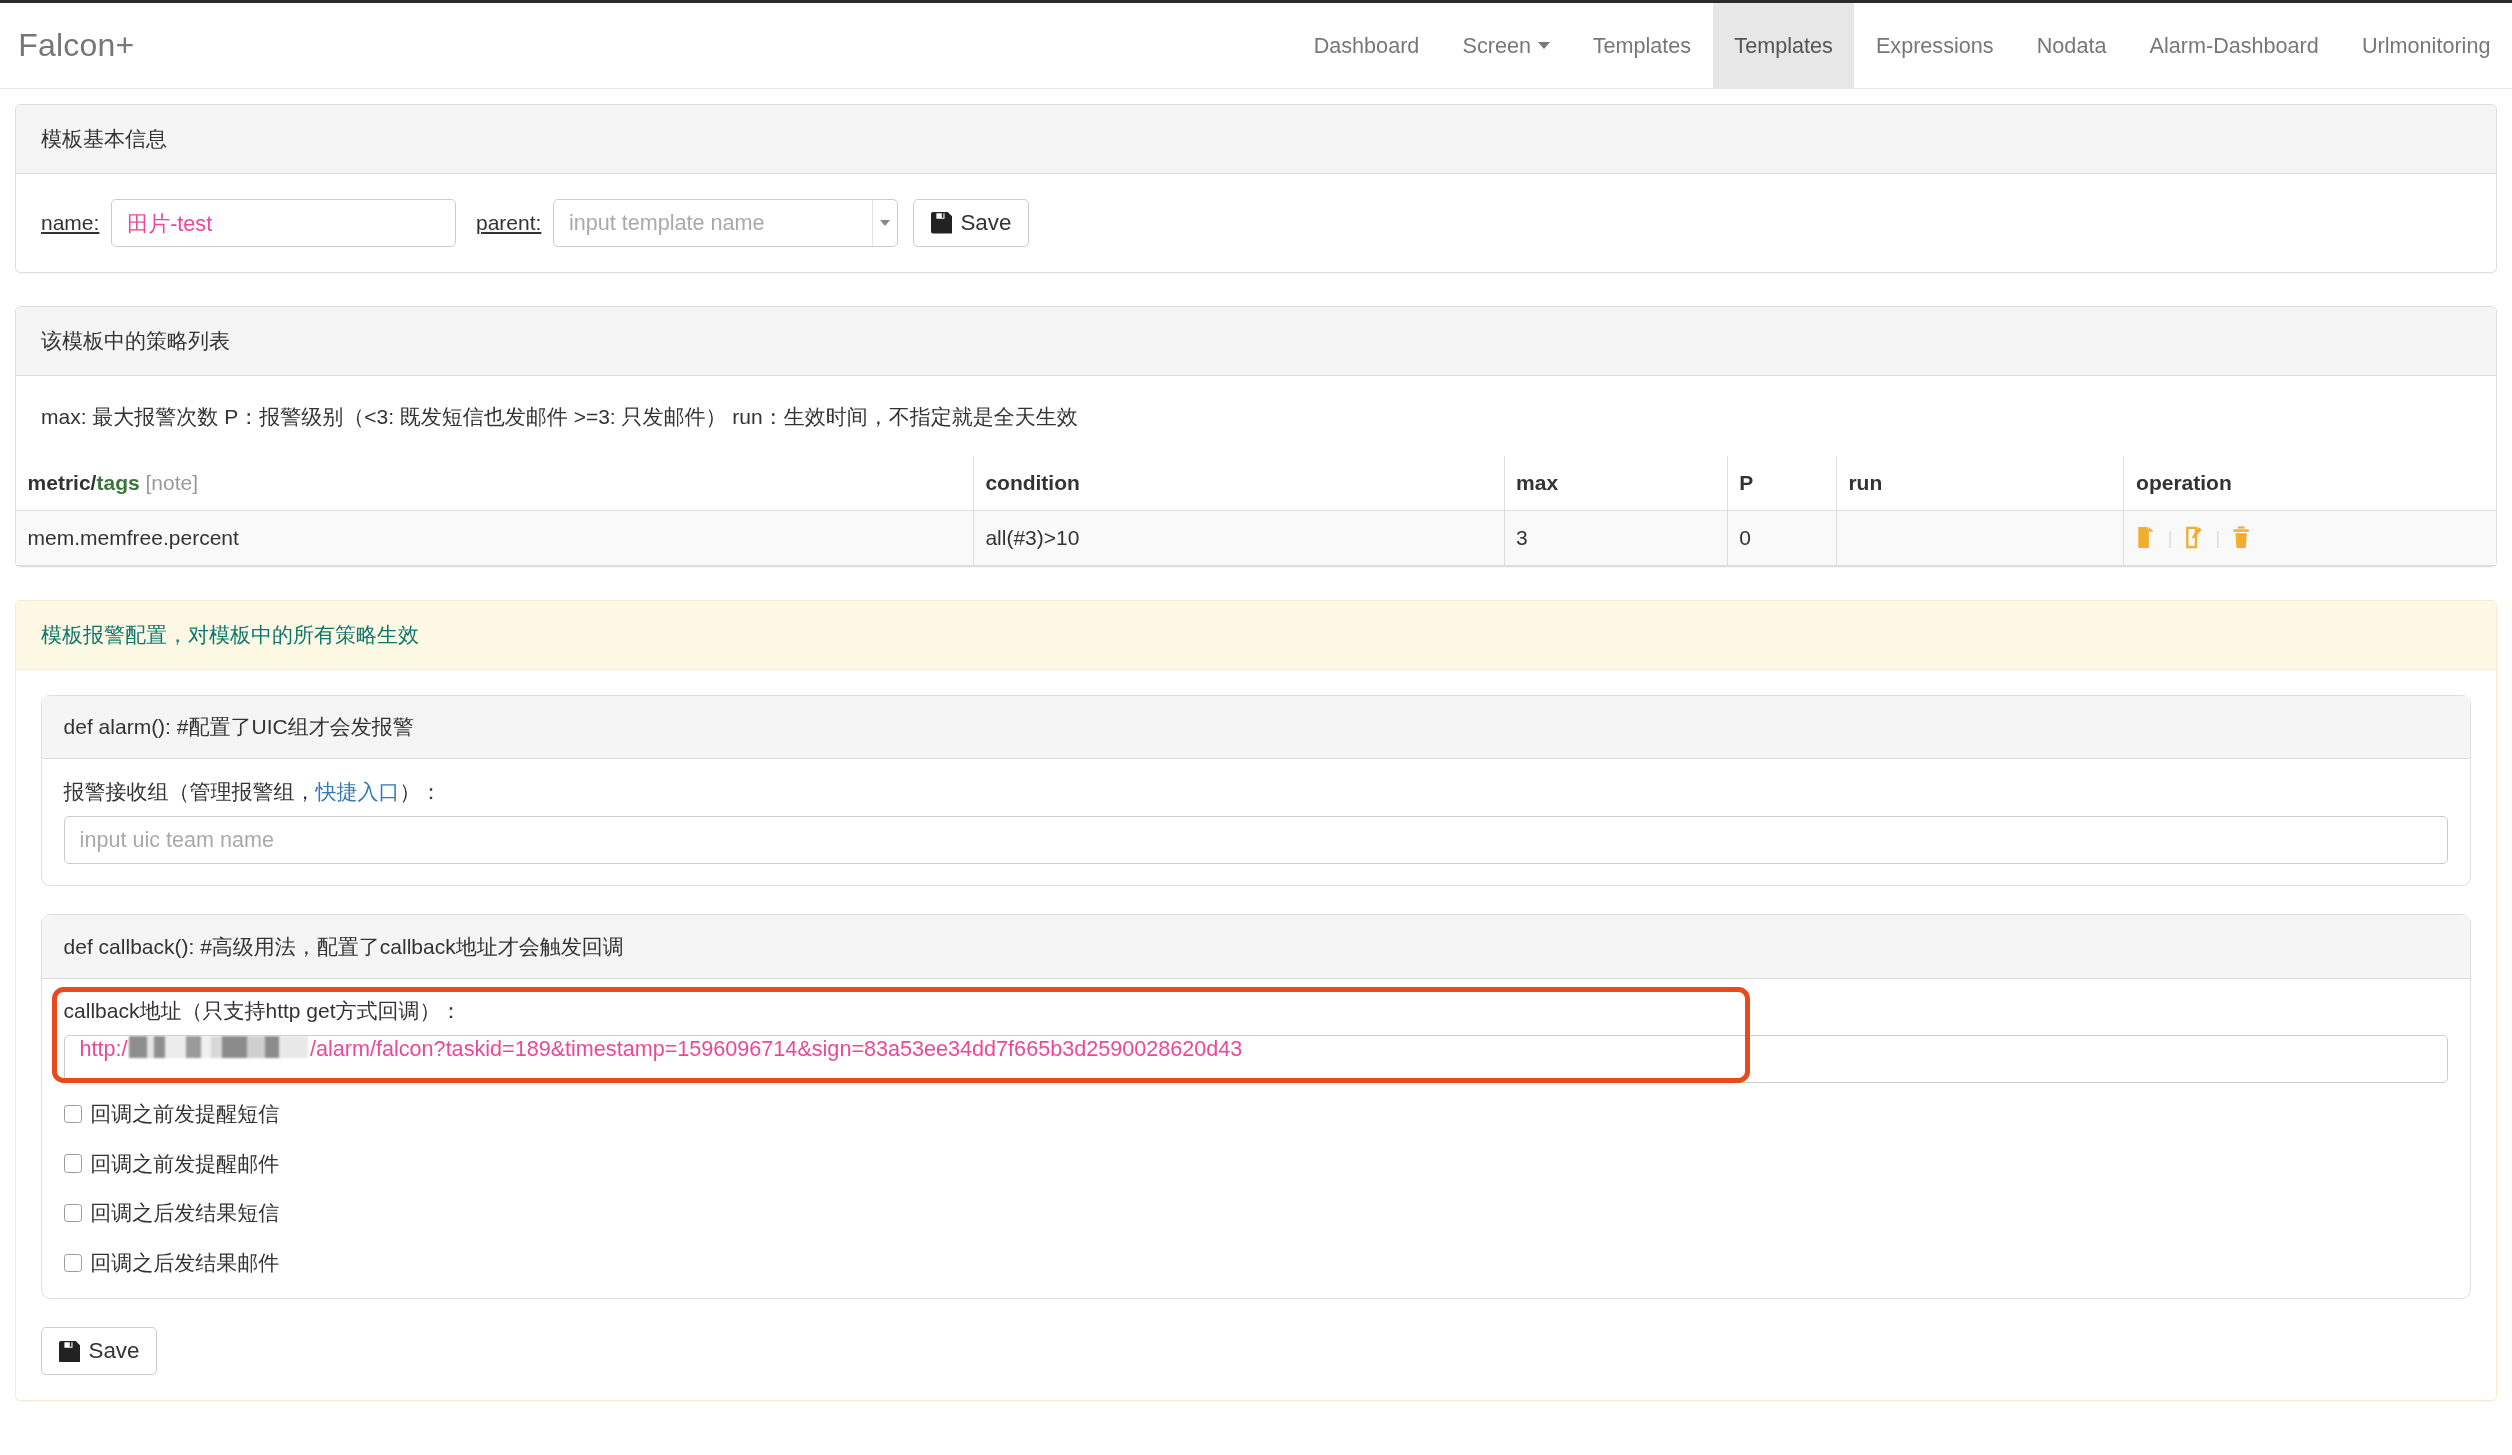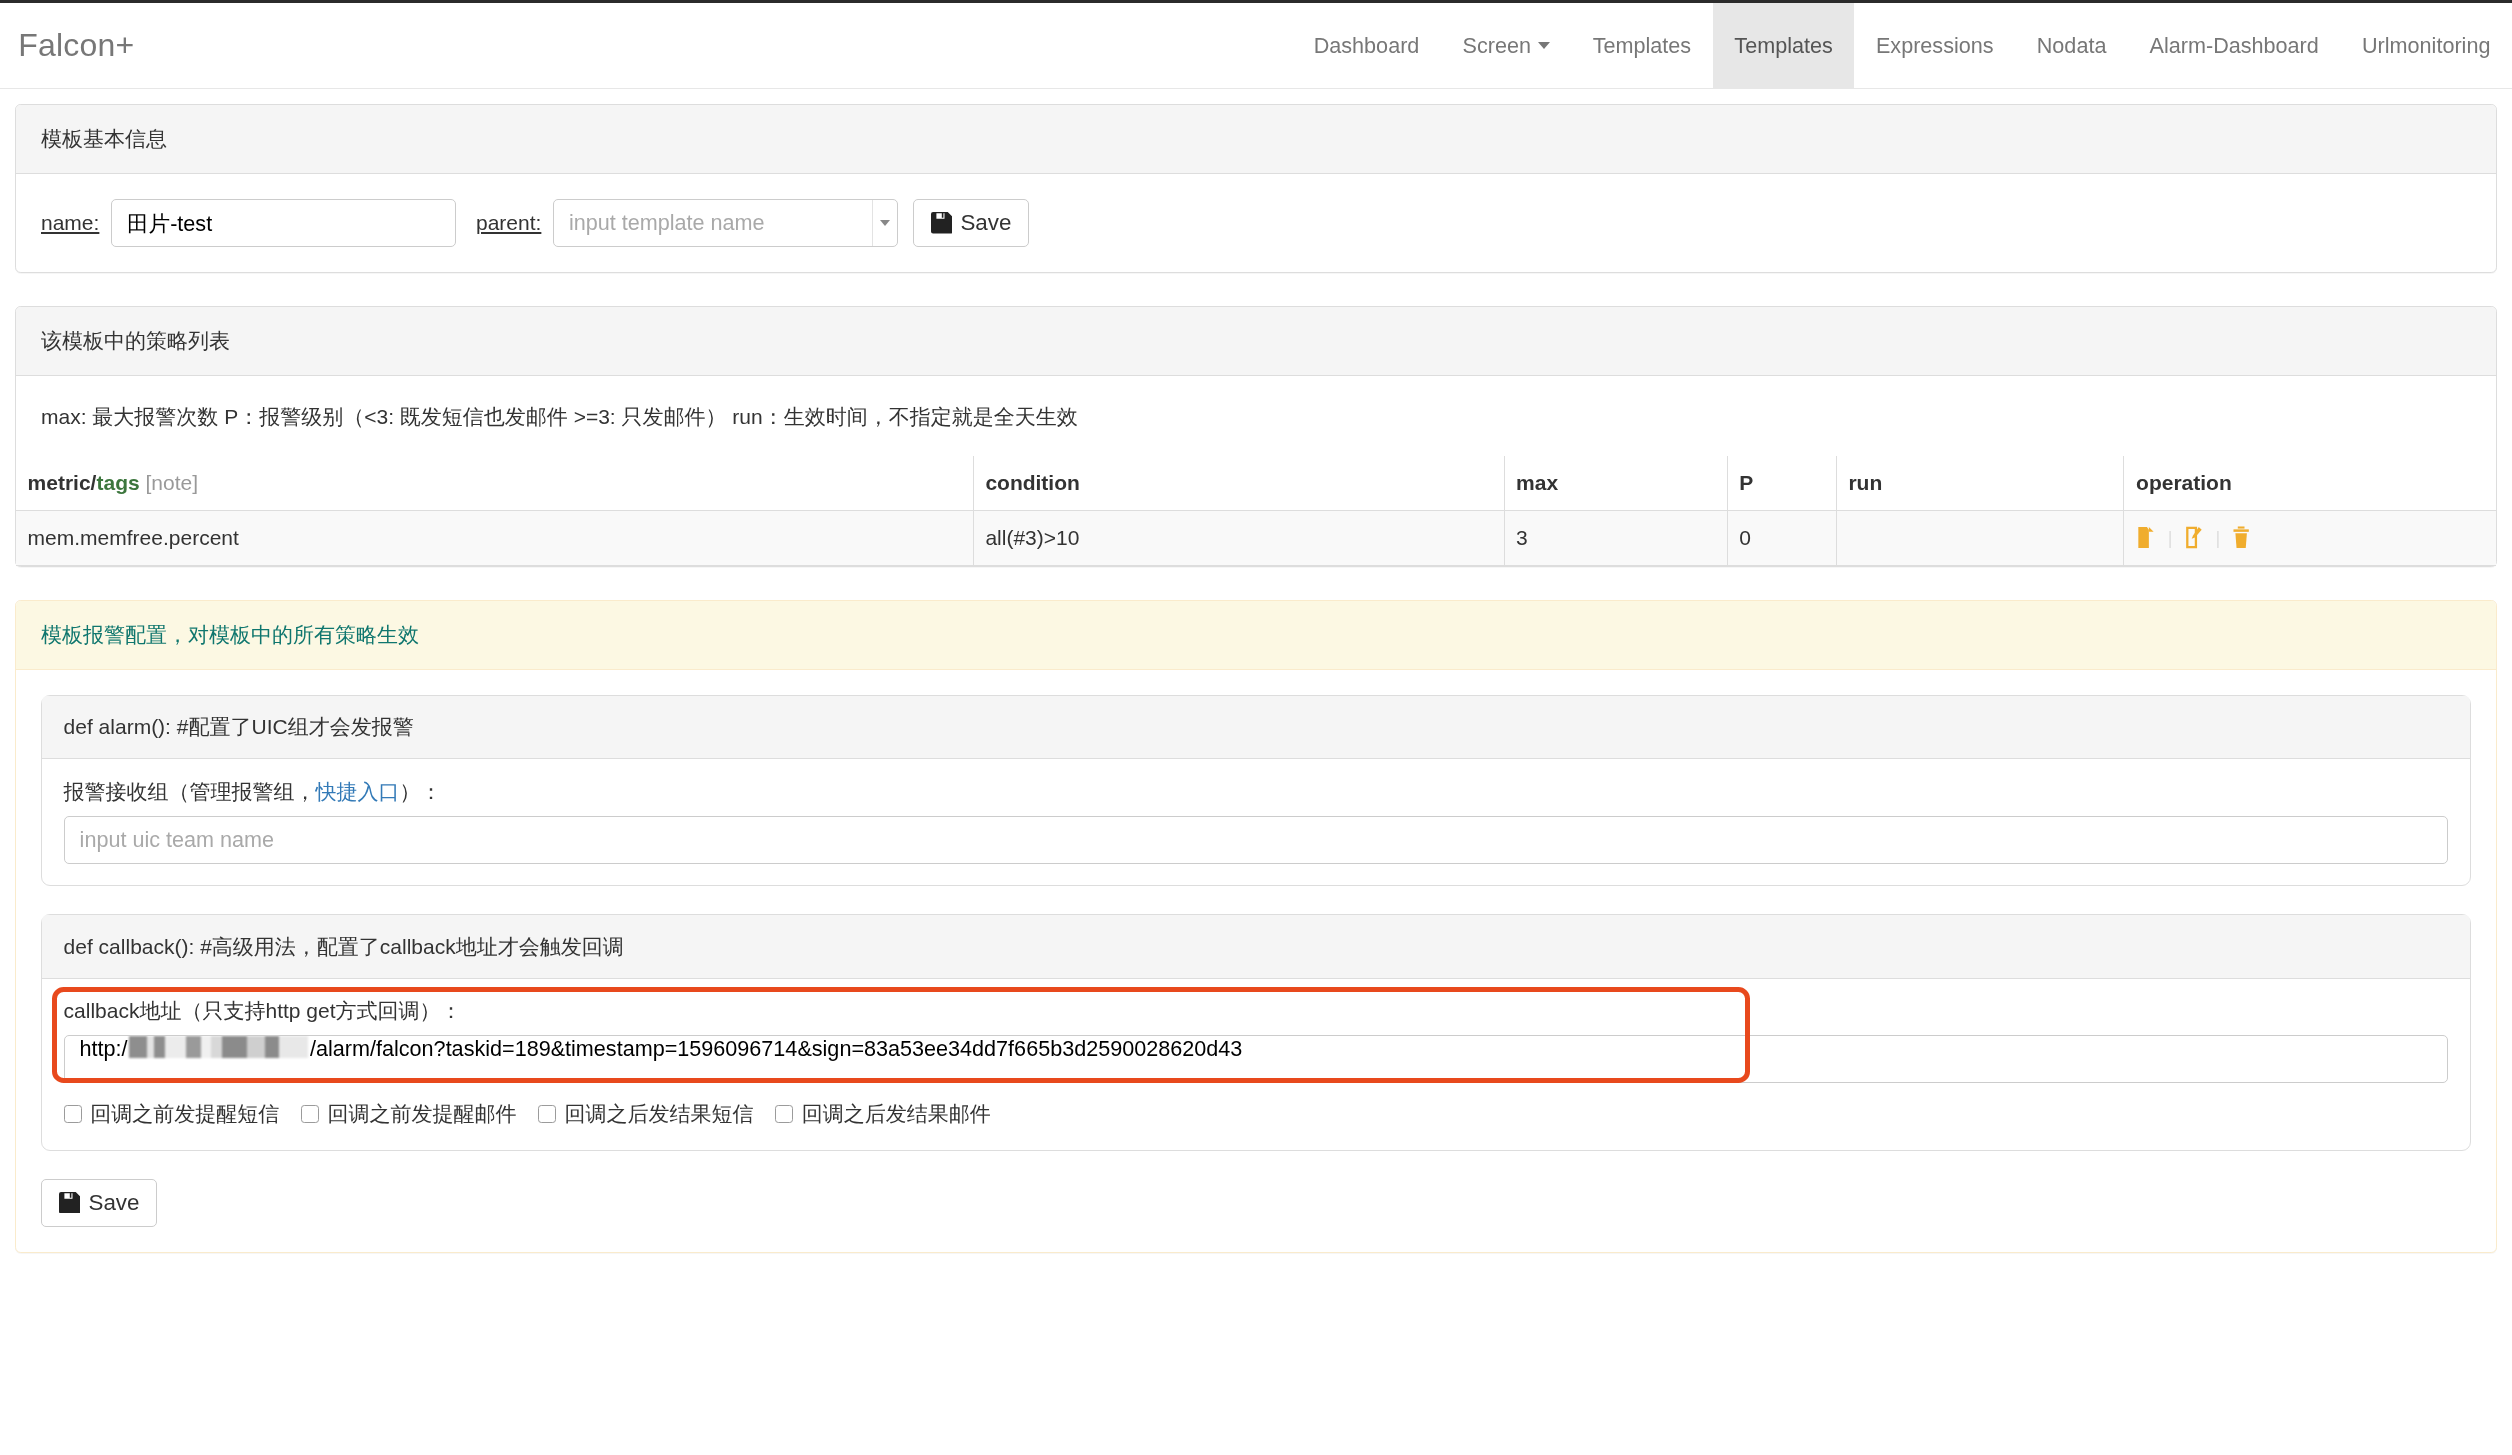--- a/index.html
+++ b/index.html
@@ -88,21 +88,21 @@
     margin-right: 11.6px;
     white-space: nowrap;
     text-decoration: underline;
   }
   .txt-input {
     height: 48px;
     border: 0.8px solid #cccccc;
     border-radius: 5px;
     padding: 0 15px;
     font-size: 21.6px;
-    color: #000000;
+    color: #ec4899;
     background: #ffffff;
     font-family: inherit;
     outline: none;
   }
   .txt-input::placeholder { color: #a9a9a9; }
   #name-input { width: 345px; }
 
   .select-wrap { position: relative; display: inline-block; }
   #parent-input {
     width: 345px;
@@ -215,20 +215,21 @@
     border: 5px solid #e8491d;
     border-radius: 11.6px;
     pointer-events: none;
     z-index: 5;
   }
 
   .checkbox-row {
     display: flex; align-items: flex-start;
     gap: 21.6px;
     padding-top: 16.6px;
+    flex-direction: column;
   }
   .cb-item { display: flex; align-items: center; gap: 8.3px; cursor: pointer; }
   .cb-box {
     width: 18.3px; height: 18.3px;
     border: 0.8px solid #9b9b9b;
     border-radius: 3.3px;
     background: #ffffff;
     flex: 0 0 auto;
   }
   .cb-label { font-size: 21px; color: #333333; white-space: nowrap; }

